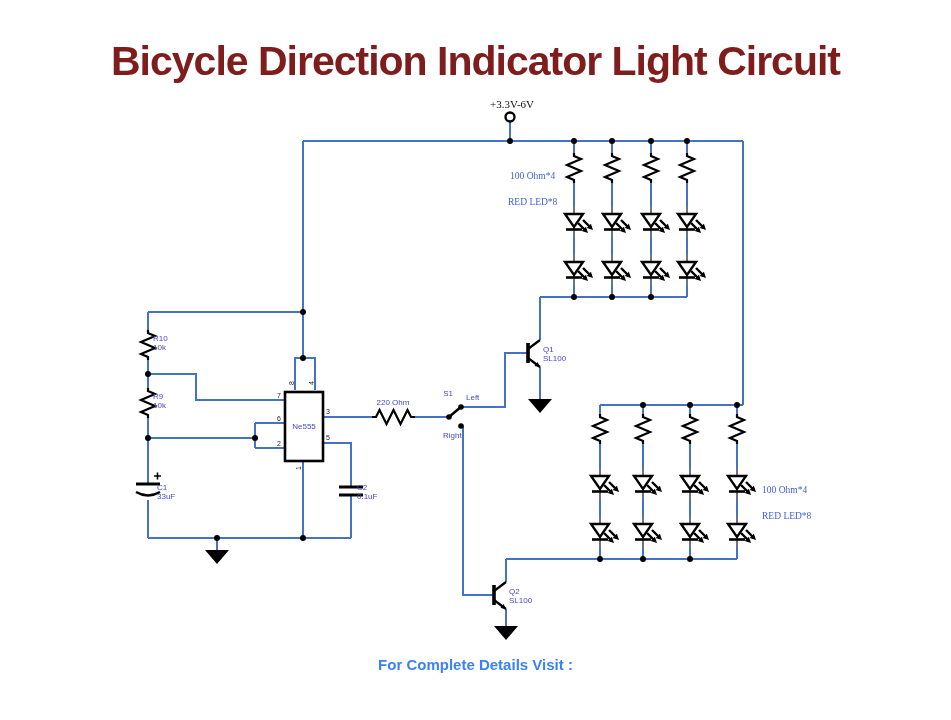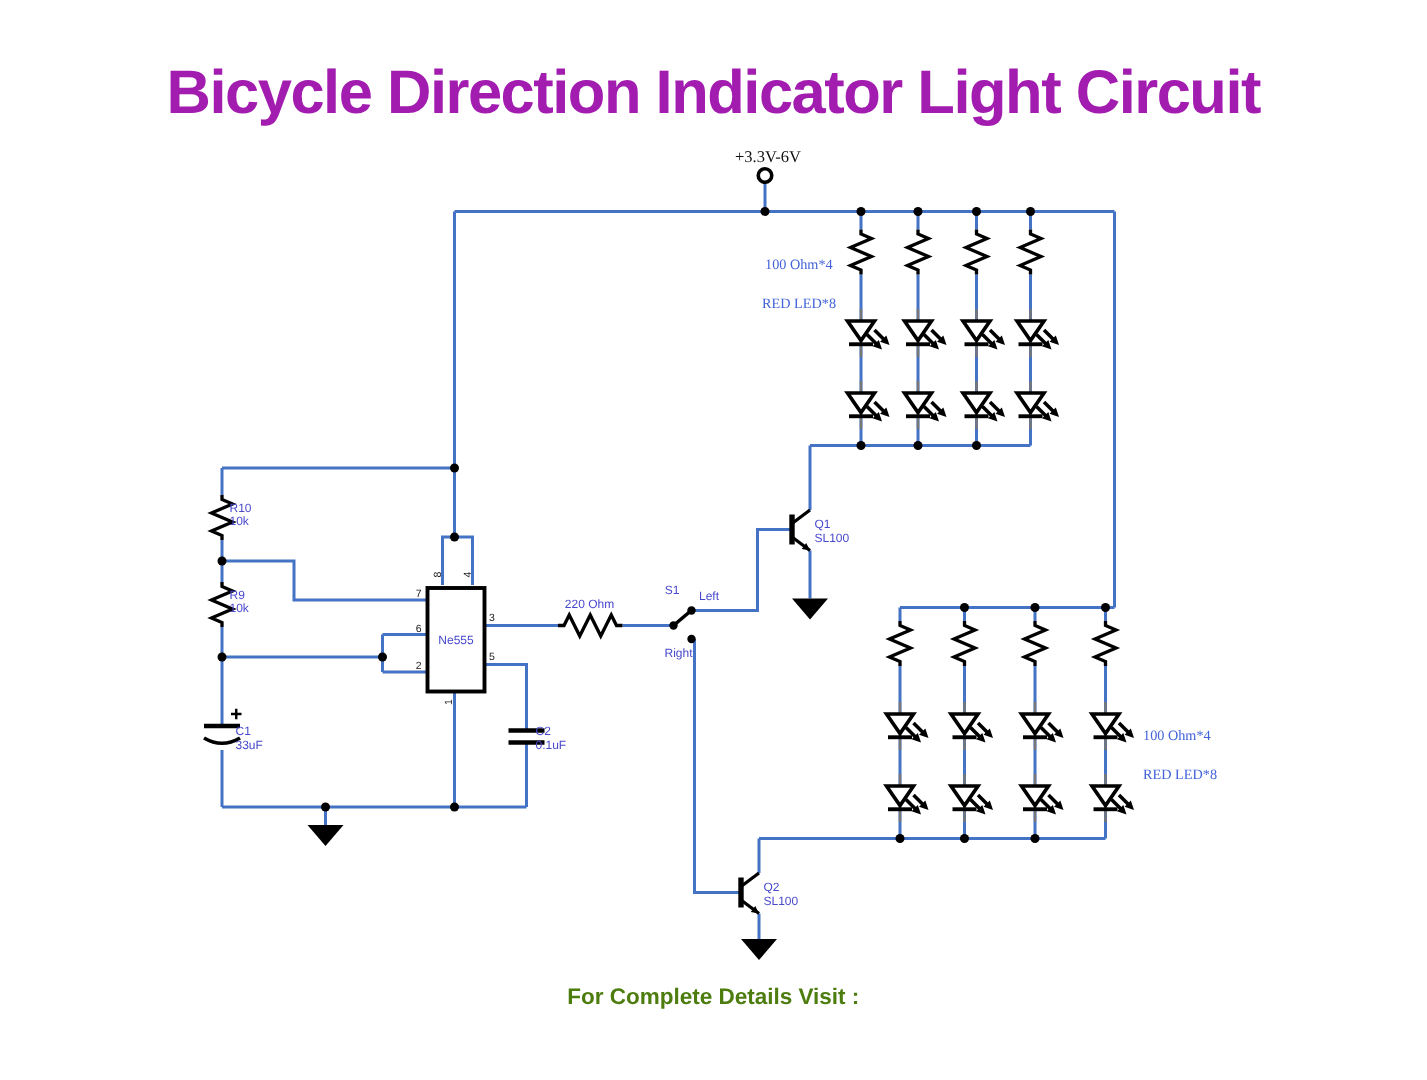--- a/index.html
+++ b/index.html
@@ -1,19 +1,19 @@
 <!DOCTYPE html>
 <html><head>
 <meta charset="utf-8">
 <style>
   html,body{margin:0;padding:0;background:#ffffff;}
   #stage{position:relative;width:951px;height:720px;background:#ffffff;overflow:hidden;
          font-family:"Liberation Sans",sans-serif;}
   #title{position:absolute;top:38px;left:0;width:951px;text-align:center;
-         font-size:41px;font-weight:bold;color:#a21caf;letter-spacing:-1px;}
+         font-size:41px;font-weight:bold;color:#7f1d1d;letter-spacing:-1px;}
   #schematic{position:absolute;left:0;top:0;}
   .wire{stroke:#4472c4;stroke-width:2;fill:none;}
   .comp{stroke:#000;stroke-width:2.2;fill:none;}
   .lbl{font-family:"Liberation Sans",sans-serif;font-size:8px;fill:#4848cc;}
   .pin{font-family:"Liberation Sans",sans-serif;font-size:7px;fill:#222;}
   .banklbl{font-family:"Liberation Serif",serif;font-size:9.5px;fill:#4162d8;}
   .pwr{font-family:"Liberation Serif",serif;font-size:11px;fill:#111;}
   #footer1{top:655px;font-size:15px;font-weight:bold;color:#3a6bc4;}
   #footer2{top:672px;font-size:24px;font-weight:bold;color:#7b7b7b;}
 </style>
@@ -238,15 +238,15 @@
     <text class="lbl" x="543" y="361">SL100</text>
     <text class="lbl" x="509" y="594">Q2</text>
     <text class="lbl" x="509" y="603">SL100</text>
 
     <text class="banklbl" x="510" y="179">100 Ohm*4</text>
     <text class="banklbl" x="508" y="205">RED LED*8</text>
     <text class="banklbl" x="762" y="493">100 Ohm*4</text>
     <text class="banklbl" x="762" y="519">RED LED*8</text>
   </svg>
 
-  <div id="footer1" class="" style="position:absolute;left:0;width:951px;text-align:center;top:656px;font-size:15px;font-weight:bold;color:#4d7c0f;">For Complete Details Visit :</div>
+  <div id="footer1" class="" style="position:absolute;left:0;width:951px;text-align:center;top:656px;font-size:15px;font-weight:bold;color:#3b82f6;">For Complete Details Visit :</div>
 
 </div>
 
 </body></html>

